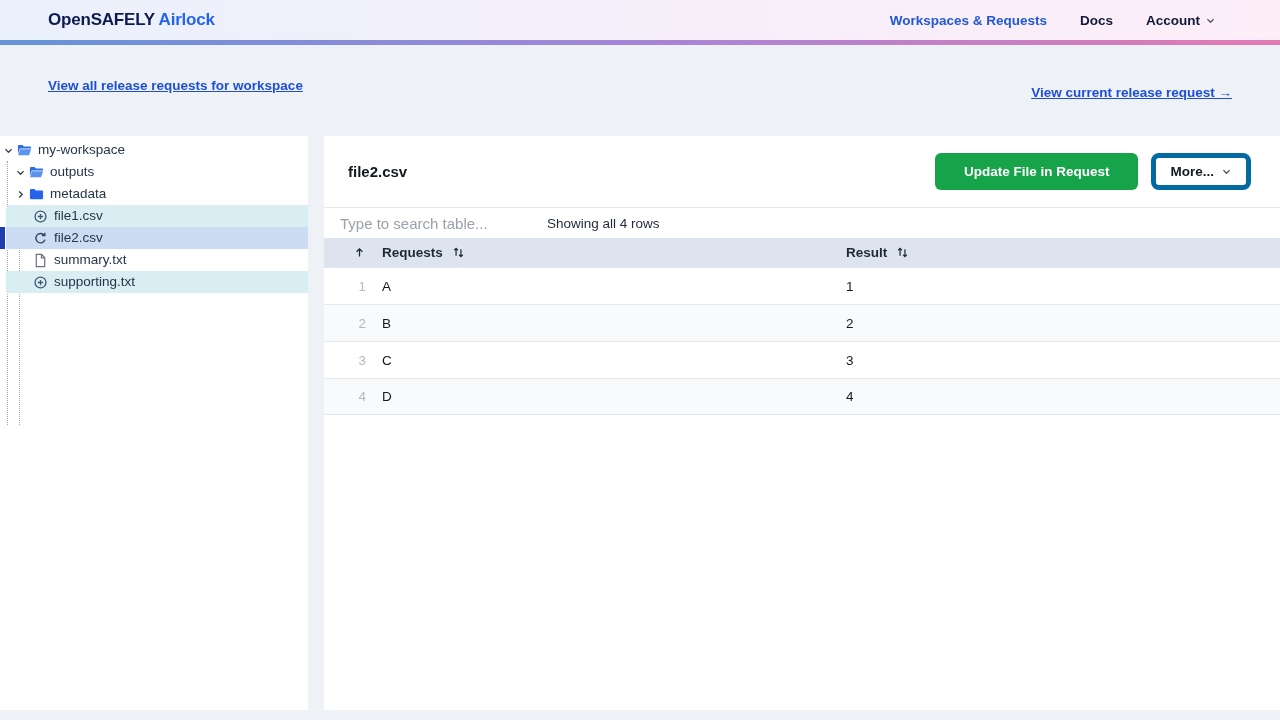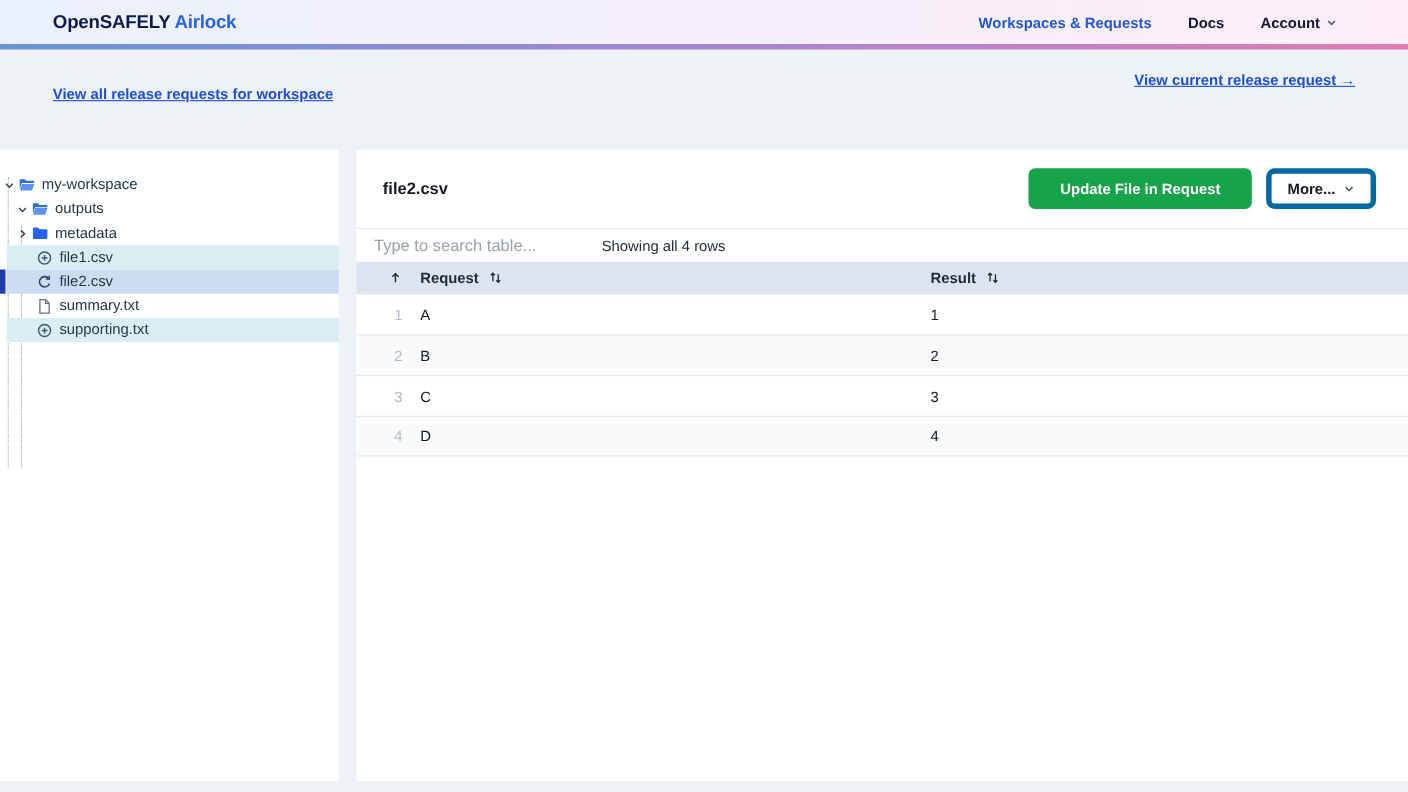--- a/index.html
+++ b/index.html
@@ -28,30 +28,30 @@
   .grad-bar {
     height:5px;
     background:linear-gradient(90deg,#6494d8 0%,#a685d7 50%,#e27ab2 100%);
   }
 
   
   .page-header { height:91px; padding:18px 48px 0 48px; position:relative; }
   .page-title { font-size:21px; font-weight:bold; color:#14181f; letter-spacing:-0.2px; }
   .link { color:#1d4ed8; text-decoration:underline; font-weight:bold; font-size:13.5px; cursor:pointer; }
   .link-all { display:inline-block; margin-top:15px; }
-  .link-current { position:absolute; top:20px; right:48px;margin-left:30px; }
+  .link-current { position:absolute; top:40px; right:48px;margin-left:30px; }
 
   
   .content { display:flex; gap:16px; height:574px; }
   .panel { background:#ffffff; }
   .sidebar { width:308px; flex:none; }
   .main { flex:1; display:flex; flex-direction:column; }
 
   
-  .tree { position:relative; padding-top:21px; font-size:13.5px; color:#253649; }
+  .tree { position:relative; padding-top:3px; font-size:13.5px; color:#253649; }
   .guide { position:absolute; width:0; border-left:1px dotted #9aa7b5; }
   .g1 { left:7px; top:25px; height:264px; }
   .g2 { left:19px; top:69px; height:220px; }
   .tree-row { position:relative; display:flex; align-items:center; height:22px; cursor:pointer; white-space:nowrap; }
   .lvl0 { padding-left:3px; }
   .lvl1 { padding-left:15px; }
   .lvl2 { padding-left:33px; }
   .tree-row.added { margin-left:6px; padding-left:27px; background:#d9eef3; }
   .tree-row.selected { margin-left:6px; padding-left:27px; background:#cbdcf3; }
   .tree-row.selected::before {
@@ -222,21 +222,21 @@
     </div>
 
     <div class="tbl-header">
       <div class="col-num">
         <svg class="sort-icon" viewBox="0 0 16 16">
           <path d="M8 13V3.5M4.5 7L8 3.5 11.5 7" fill="none" stroke="#1f2937" stroke-width="1.6"></path>
         </svg>
       </div>
       <div class="col-cat">
         <span class="hdr-sortable">
-          <span>Request</span>
+          <span>Requests</span>
           <svg class="sort-icon" viewBox="0 0 16 16">
             <path d="M5 12V3M2.8 5.2L5 3l2.2 2.2" fill="none" stroke="#1f2937" stroke-width="1.5"></path>
             <path d="M11 4v9M8.8 10.8L11 13l2.2-2.2" fill="none" stroke="#1f2937" stroke-width="1.5"></path>
           </svg>
         </span>
       </div>
       <div class="col-res">
         <span class="hdr-sortable">
           <span>Result</span>
           <svg class="sort-icon" viewBox="0 0 16 16">

